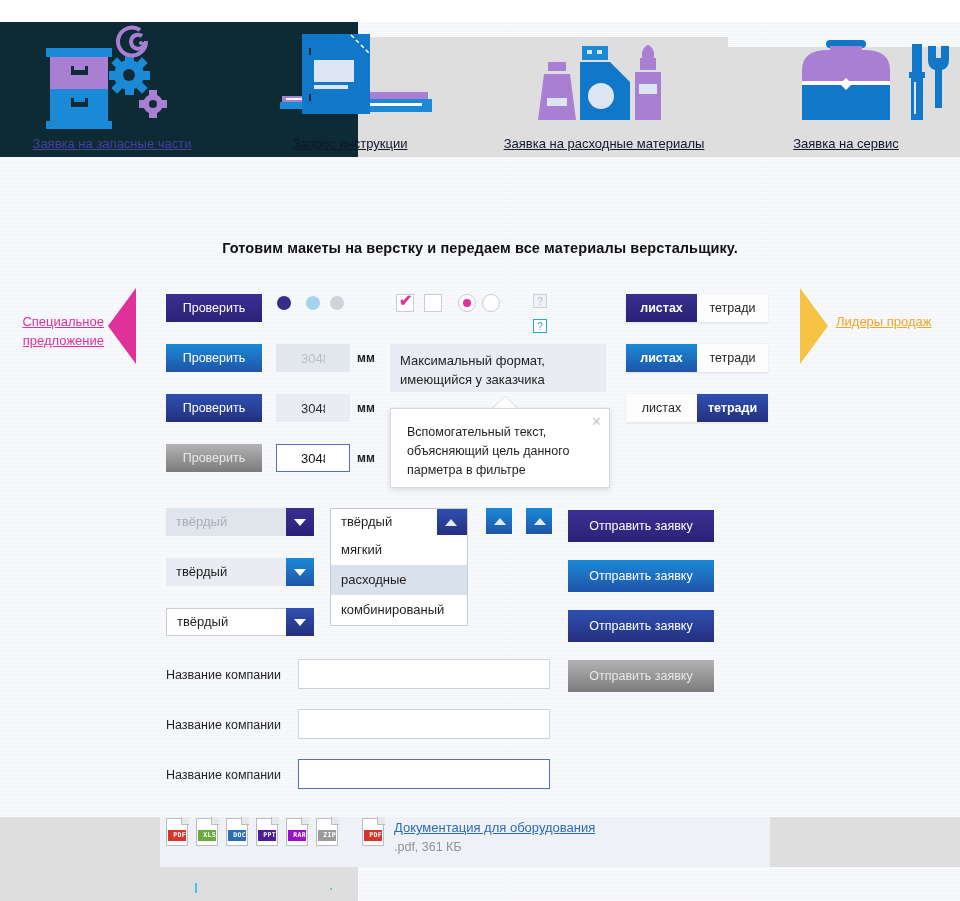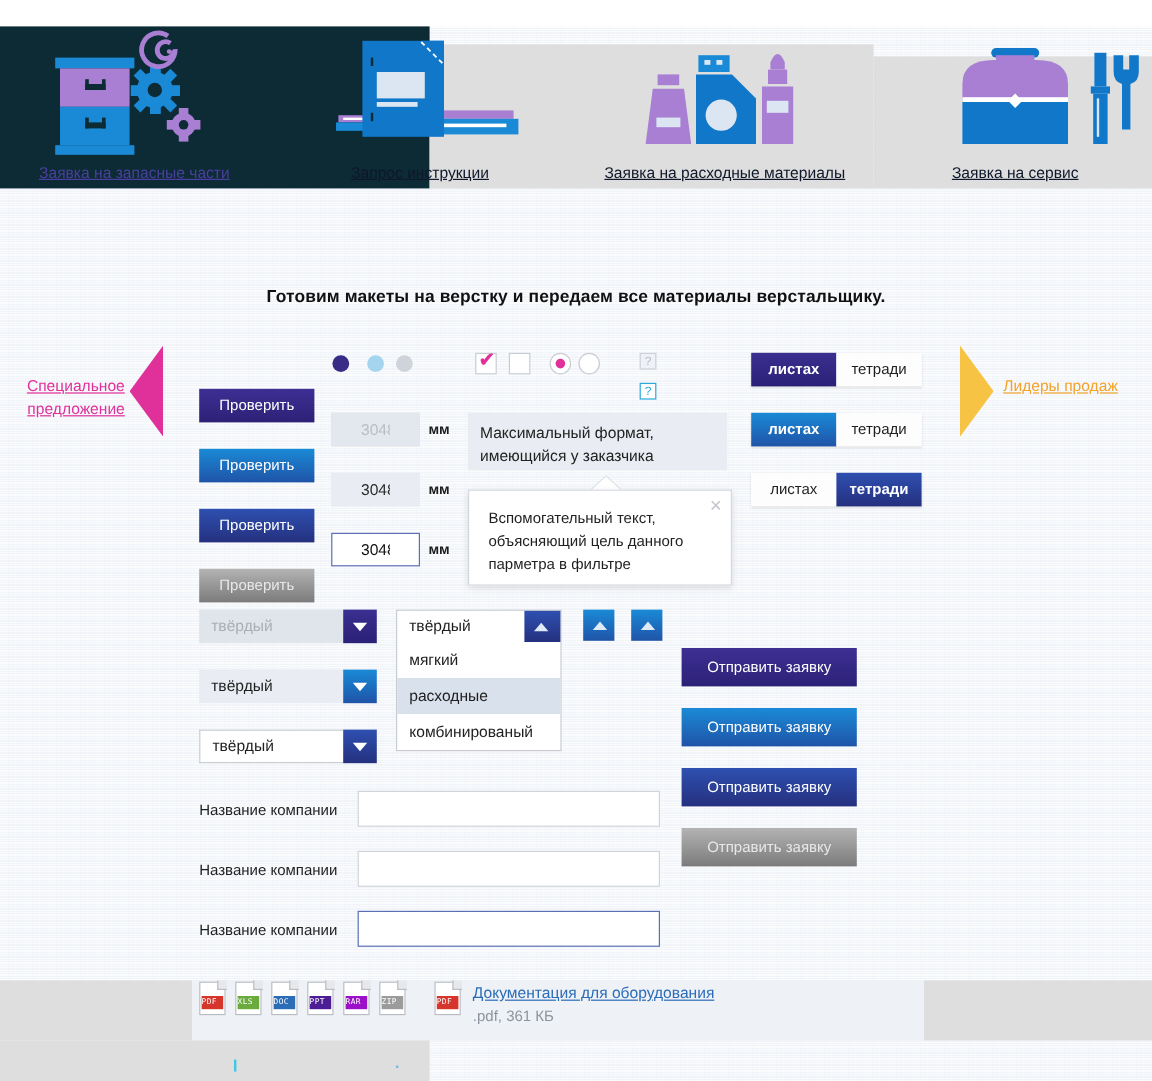--- a/index.html
+++ b/index.html
@@ -50,21 +50,21 @@
     background:#e0309a; clip-path:polygon(100% 0,100% 100%,0 50%); }
   .side-right{ position:absolute; left:836px; top:312px; width:100px;
     font-size:13px; line-height:19px; color:#f2a32b; text-decoration:underline; cursor:pointer;}
   .arrow-gold{ position:absolute; left:800px; top:288px; width:28px; height:76px;
     background:#f6c344; clip-path:polygon(0 0,0 100%,100% 50%); }
 
   
   .btn{
     position:absolute; height:28px; border:0; color:#fff; font-size:12.5px;
     font-family:"Liberation Sans", sans-serif; cursor:pointer; text-align:center;
-    line-height:28px; padding:0;margin-top:30px;
+    line-height:28px; padding:0;
   }
   .btn-purple{ background:linear-gradient(#3d2f93,#2c2177); }
   .btn-blue  { background:linear-gradient(#1a8ad6,#1f54a8); }
   .btn-navy  { background:linear-gradient(#2e50b0,#25307f); }
   .btn-grey  { background:linear-gradient(#b3b3b3,#7b7b7b); color:#e8e8e8; }
 
   .check-btn{ left:166px; width:96px; }
   #chk1{ top:294px; } #chk2{ top:344px; } #chk3{ top:394px; } #chk4{ top:444px; }
 
   .send-btn{ left:568px; width:146px; height:32px; line-height:32px; font-size:12.5px; }
@@ -176,21 +176,21 @@
   .inp-plain{ border:1px solid #cfd4da; }
   .inp-focus{ border:1px solid #5a6fb5; }
   #inpco1{ top:659px; } #inpco2{ top:709px; } #inpco3{ top:759px; }
 
   
   .fico{ position:absolute; width:22px; height:28px; top:818px; }
   .fico .sheet{ position:absolute; inset:0; background:#fff; border:1px solid #b9bdc3; }
   .fico .fold{ position:absolute; right:-1px; top:-1px; width:8px; height:8px;
     background:#e6e8eb; border-left:1px solid #b9bdc3; border-bottom:1px solid #b9bdc3; }
   .fico .tag{ position:absolute; left:2px; bottom:5px; width:18px; height:11px;
-    font-size:6.5px; font-weight:normal; color:#fff; line-height:11px; text-align:left;
+    font-size:6.5px; font-weight:bold; color:#fff; line-height:11px; text-align:right;
     font-family:"DejaVu Sans Mono", monospace; letter-spacing:.3px; }
   .bot-doc{ position:absolute; left:394px; top:820px; font-size:13px; color:#2b6cb8;
     text-decoration:underline; cursor:pointer; }
   .bot-meta{ position:absolute; left:394px; top:840px; font-size:12.5px; color:#8d949d; }
 
   
   .bot-panel-l{ position:absolute; left:0; top:817px; width:160px; height:50px; background:#dedede; }
   .bot-panel-c{ position:absolute; left:160px; top:817px; width:610px; height:50px; background:#eef1f6; }
   .bot-panel-r{ position:absolute; left:770px; top:817px; width:190px; height:50px; background:#dedede; }
   .bot-panel-b{ position:absolute; left:0; top:867px; width:358px; height:34px; background:#dedede; }

